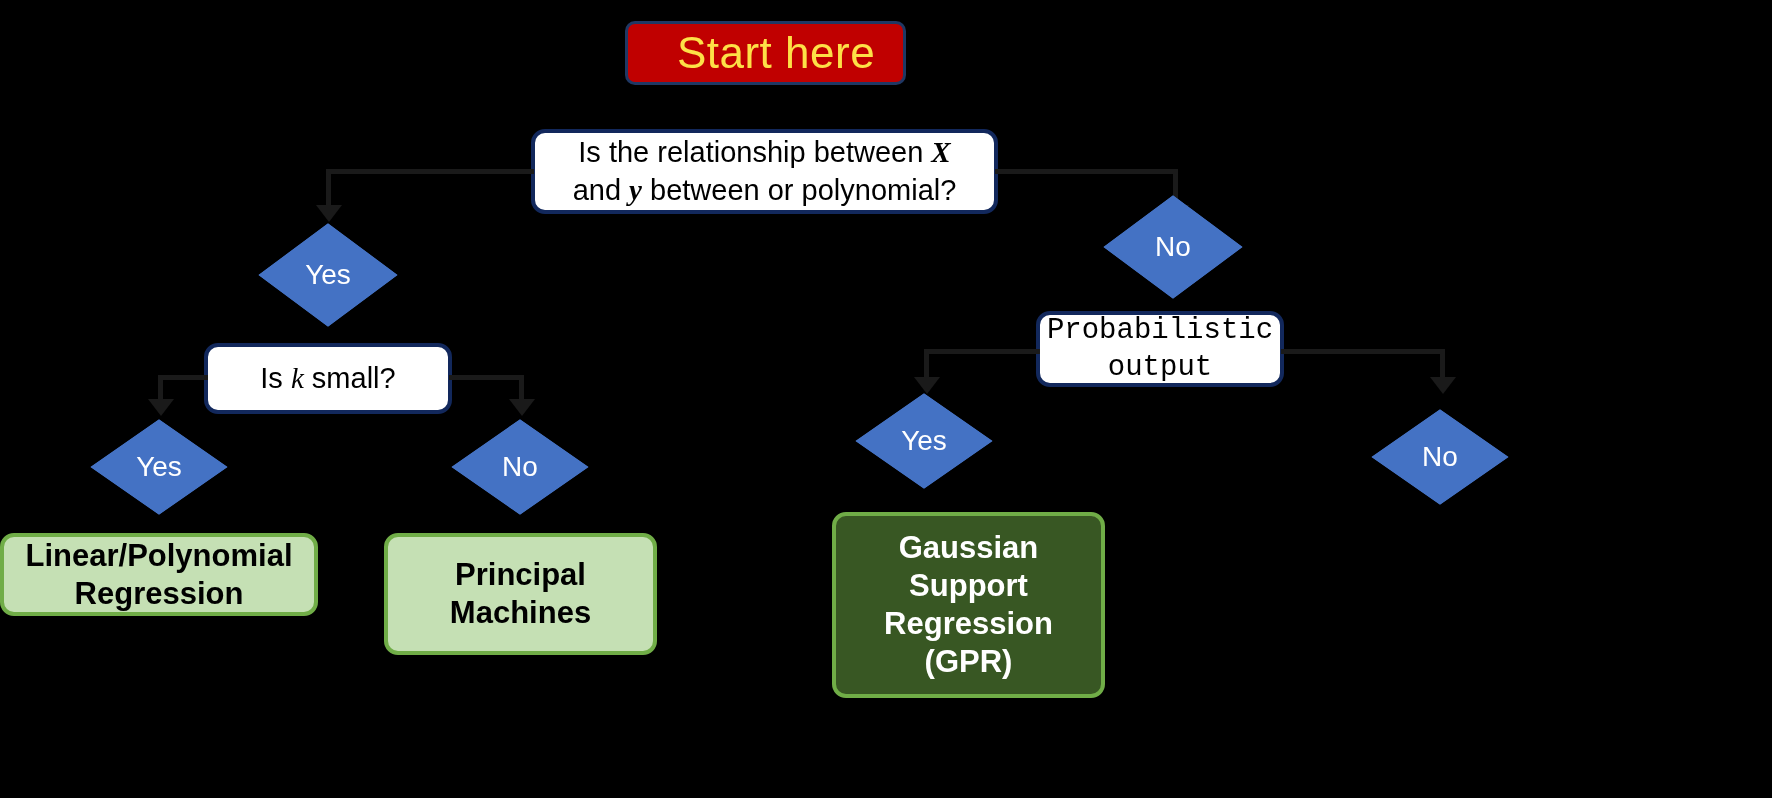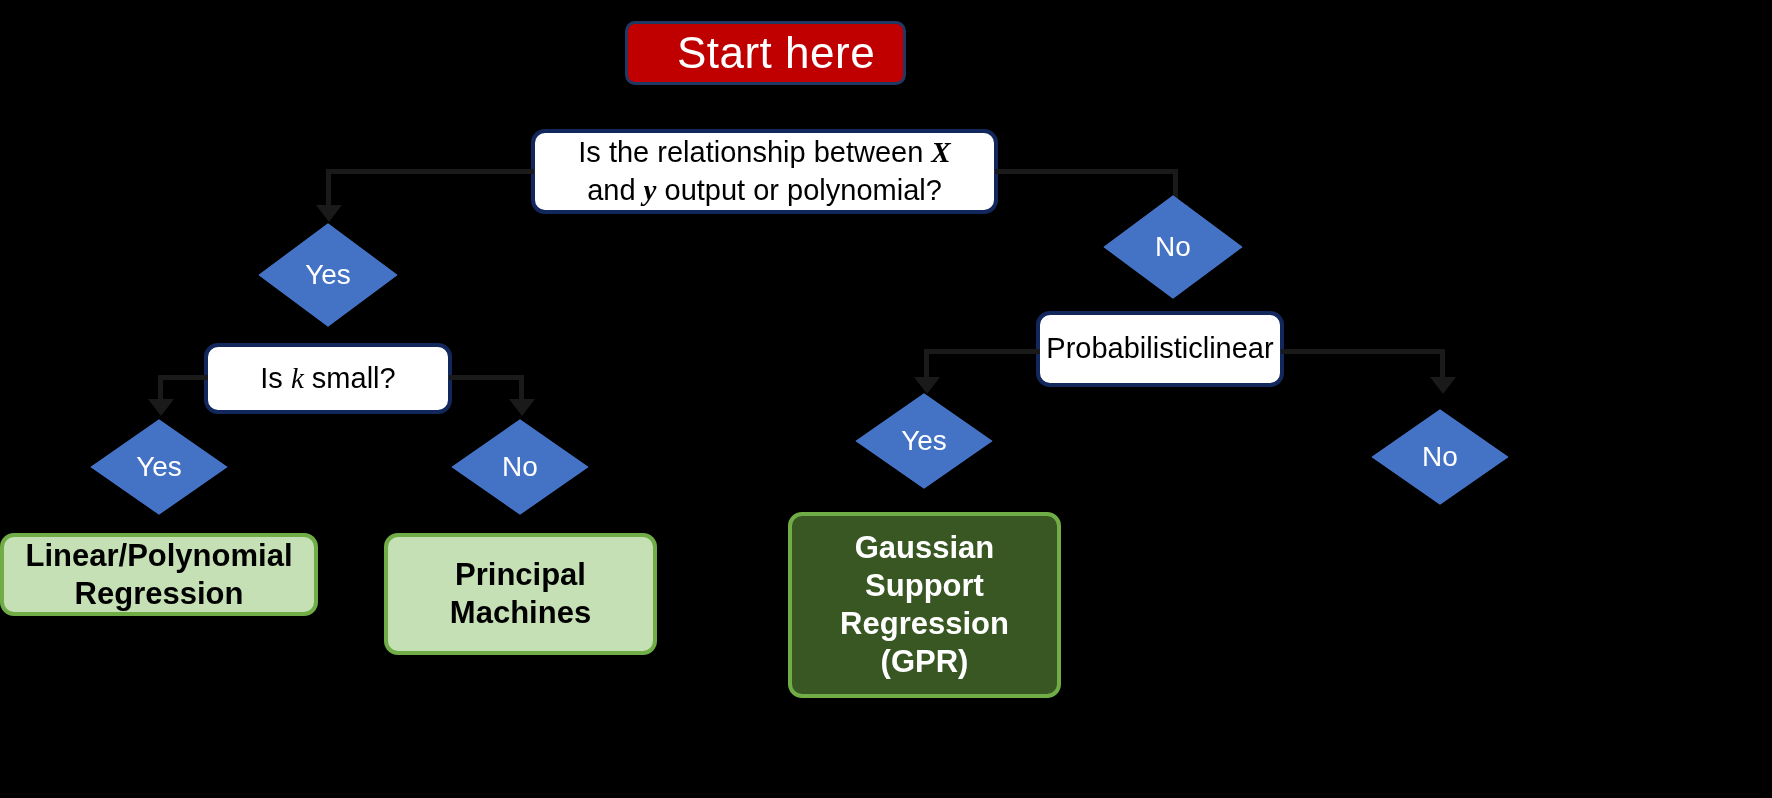--- a/index.html
+++ b/index.html
@@ -5,34 +5,34 @@
   html,body{margin:0;padding:0;background:#000;}
   body{width:1772px;height:798px;position:relative;overflow:hidden;
        font-family:"Liberation Sans",sans-serif;}
   #stage{position:absolute;left:0;top:0;width:1772px;height:798px;}
 
   
   .node{position:absolute;box-sizing:border-box;display:flex;
         align-items:center;justify-content:center;text-align:center;}
 
   .start-banner{background:#C00000;border:3px solid #1F3864;border-radius:10px;
-        color:#ffffff;font-size:44px;line-height:1.05;letter-spacing:.5px;padding-left:21px;}
+        color:#fde047;font-size:44px;line-height:1.05;letter-spacing:.5px;padding-left:21px;}
 
   .question{background:#FFFFFF;border:4px solid #12285C;border-radius:14px;
         color:#000000;font-size:29px;line-height:1.28;padding:6px 14px;}
 
   .decision{background:transparent;color:#FFFFFF;font-size:28px;
         clip-path:polygon(50% 0,100% 50%,50% 100%,0 50%);}
   .decision .dfill{position:absolute;inset:0;background:#4472C4;
         clip-path:polygon(50% 0,100% 50%,50% 100%,0 50%);}
   .decision .dlabel{position:relative;z-index:2;}
 
   .outcome{background:#C5E0B4;border:4px solid #70AD47;border-radius:14px;
         color:#000000;font-size:31px;font-weight:bold;line-height:1.22;padding:4px 10px;}
-  .outcome.dark{background:#385723;border-color:#70AD47;color:#FFFFFF;}
+  .outcome.dark{background:#385723;border-color:#70AD47;color:#FFFFFF;margin-left:44px;}
 
   .mathvar{font-family:"Liberation Serif",serif;font-style:italic;font-weight:bold;}
   .mathvar.thin{font-weight:normal;}
 
   
   .ln{position:absolute;background:#000000;}
   .hline{height:5px;background:#1a1a1a;}
   .vline{width:5px;background:#1a1a1a;}
   .arrow-head{position:absolute;width:0;height:0;
         border-left:13px solid transparent;border-right:13px solid transparent;
@@ -45,21 +45,21 @@
 
   <div class="node start-banner" style="left:625px;top:21px;width:281px;height:64px;">
     <span>Start here</span>
   </div>
 
   <div class="node question" style="left:531px;top:129px;width:467px;height:85px;flex-direction:column;">
     <div>
       <span>Is the relationship between </span><span class="mathvar">X</span>
     </div>
     <div>
-      <span>and </span><span class="mathvar">y</span><span> output or polynomial?</span>
+      <span>and </span><span class="mathvar">y</span><span> between or polynomial?</span>
     </div>
   </div>
 
   <div class="ln hline" style="left:326px;top:169px;width:208px;"></div>
   <div class="ln vline" style="left:326px;top:169px;height:40px;"></div>
   <div class="arrow-head" style="left:316px;top:205px;"></div>
 
   <div class="ln hline" style="left:995px;top:169px;width:183px;"></div>
   <div class="ln vline" style="left:1173px;top:169px;height:40px;"></div>
   <div class="arrow-head" style="left:1163px;top:205px;"></div>
@@ -91,23 +91,23 @@
   <div class="node decision" style="left:90px;top:419px;width:138px;height:96px;">
     <div class="dfill"></div>
     <span class="dlabel">Yes</span>
   </div>
 
   <div class="node decision" style="left:451px;top:419px;width:138px;height:96px;">
     <div class="dfill"></div>
     <span class="dlabel">No</span>
   </div>
 
-  <div class="node question" style="left:1036px;top:311px;width:248px;height:76px;flex-direction:row;">
+  <div class="node question" style="left:1036px;top:311px;width:248px;height:76px;flex-direction:column;font-family:Liberation Mono, monospace;">
     <div>Probabilistic</div>
-    <div>linear</div>
+    <div>output</div>
   </div>
 
   <div class="ln hline" style="left:924px;top:349px;width:116px;"></div>
   <div class="ln vline" style="left:924px;top:349px;height:32px;"></div>
   <div class="arrow-head" style="left:914px;top:377px;"></div>
 
   <div class="ln hline" style="left:1281px;top:349px;width:164px;"></div>
   <div class="ln vline" style="left:1440px;top:349px;height:32px;"></div>
   <div class="arrow-head" style="left:1430px;top:377px;"></div>
 

